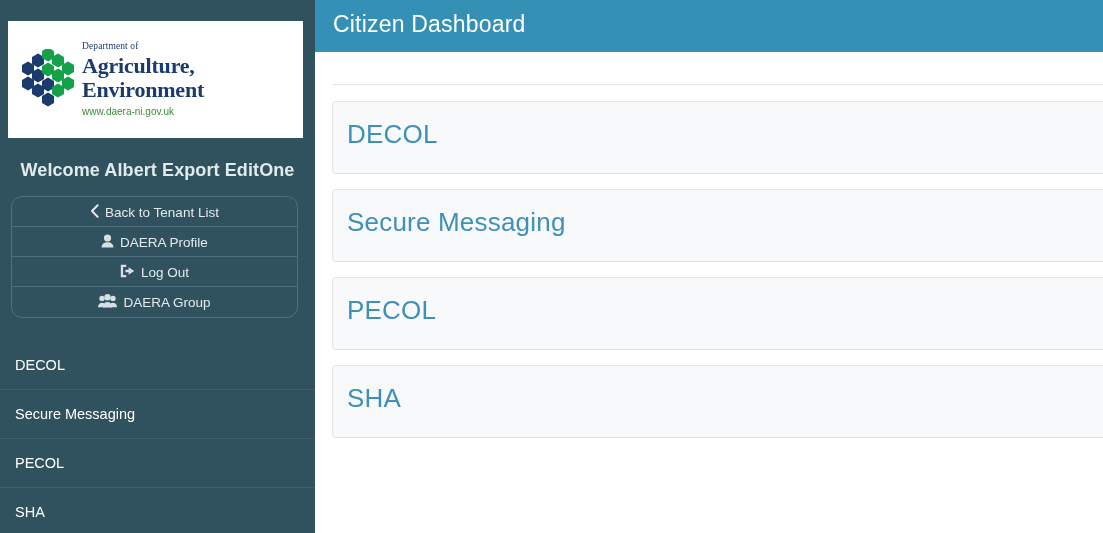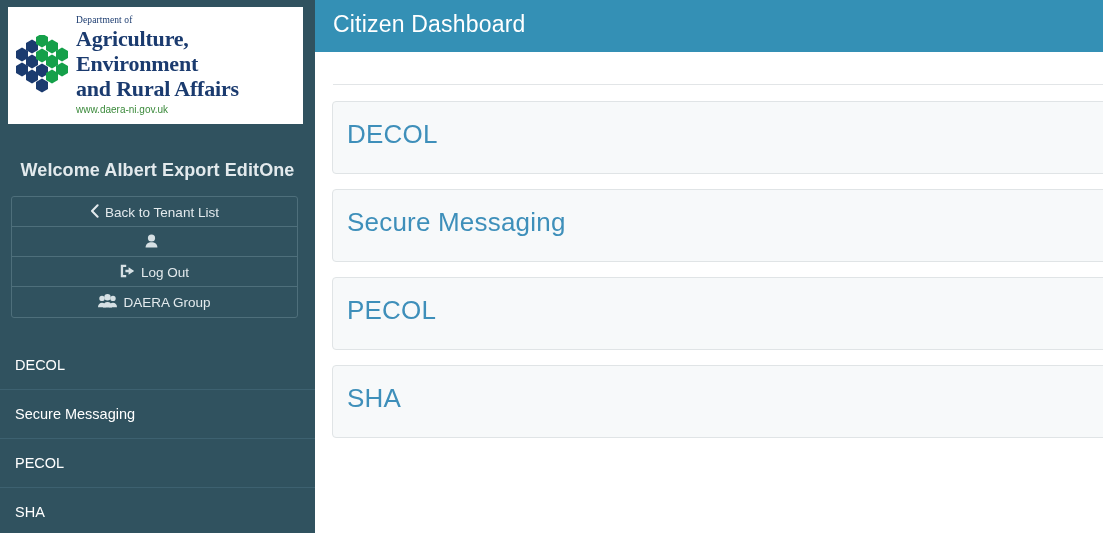--- a/index.html
+++ b/index.html
@@ -30,28 +30,28 @@
     top: 0;
     width: 315px;
     height: 533px;
     background: #30525f;
     overflow: hidden;
   }
 
   .logo-panel {
     position: absolute;
     left: 8px;
-    top: 7px;
+    top: 21px;
     width: 295px;
     height: 117px;
     background: #ffffff;
     display: flex;
     align-items: center;
     justify-content: flex-start;
-    padding-left: 4px;
+    padding-left: 10px;
   }
   .logo-mark {
     width: 56px;
     height: 62px;
     flex: 0 0 auto;
     margin-right: 8px;
   }
   .logo-text {
     display: flex;
     flex-direction: column;
@@ -91,21 +91,21 @@
     font-weight: 700;
     letter-spacing: .1px;
   }
 
   .btn-group {
     position: absolute;
     left: 11px;
     top: 196px;
     width: 287px;
     border: 1px solid #4e6f7b;
-    border-radius: 3px;
+    border-radius: 11px;
     overflow: hidden;
   }
   .btn-item {
     height: 30px;
     line-height: 29px;
     text-align: center;
     color: #e3eaed;
     font-size: 13.5px;
     border-bottom: 1px solid #4e6f7b;
     background: transparent;
@@ -232,21 +232,20 @@
             <polygon points="34,38 40,34.5 46,38 46,45 40,48.5 34,45" fill="#15a04a"></polygon>
 
             <polygon points="44,16 50,12.5 56,16 56,23 50,26.5 44,23" fill="#15a04a"></polygon>
             <polygon points="44,31 50,27.5 56,31 56,38 50,41.5 44,38" fill="#15a04a"></polygon>
           </g>
         </svg>
       </span>
       <span class="logo-text">
         <span class="logo-dept">Department of</span>
         <span class="logo-main">Agriculture, Environment</span>
-        <span class="logo-main">and Rural Affairs</span>
         <span class="logo-url">www.daera-ni.gov.uk</span>
       </span>
     </div>
 
     <div class="welcome">Welcome Albert Export EditOne</div>
 
     <div class="btn-group">
 
       <div class="btn-item">
         <span class="bi">
@@ -255,21 +254,21 @@
           </svg>
         </span><span class="btxt">Back to Tenant List</span>
       </div>
 
       <div class="btn-item">
         <span class="bi">
           <svg width="13" height="14" viewBox="0 0 13 14" aria-hidden="true">
             <circle cx="6.5" cy="4" r="3.6" fill="#d6e0e4"></circle>
             <path d="M0.6 13.6 C0.6 9.9 3.2 8.3 6.5 8.3 C9.8 8.3 12.4 9.9 12.4 13.6 Z" fill="#d6e0e4"></path>
           </svg>
-        </span>
+        </span><span class="btxt">DAERA Profile</span>
       </div>
 
       <div class="btn-item">
         <span class="bi">
           <svg width="15" height="14" viewBox="0 0 15 14" aria-hidden="true">
             <path d="M0.8 0.8 H6.2 V3.1 H3.1 V10.9 H6.2 V13.2 H0.8 Z" fill="#d6e0e4"></path>
             <path d="M8.6 3.2 L14.2 7 L8.6 10.8 V8.3 H5.4 V5.7 H8.6 Z" fill="#d6e0e4"></path>
           </svg>
         </span><span class="btxt">Log Out</span>
       </div>

